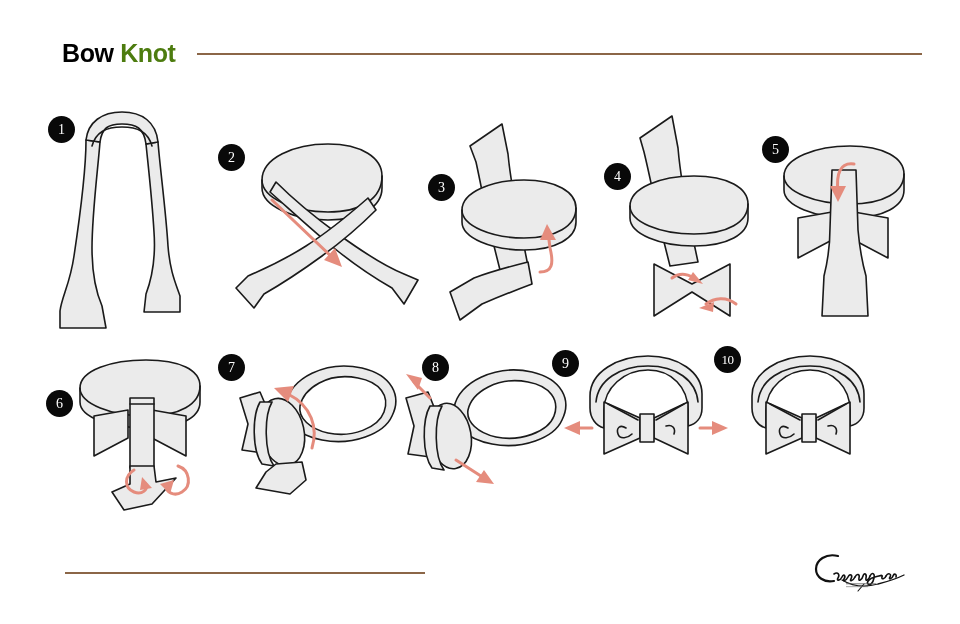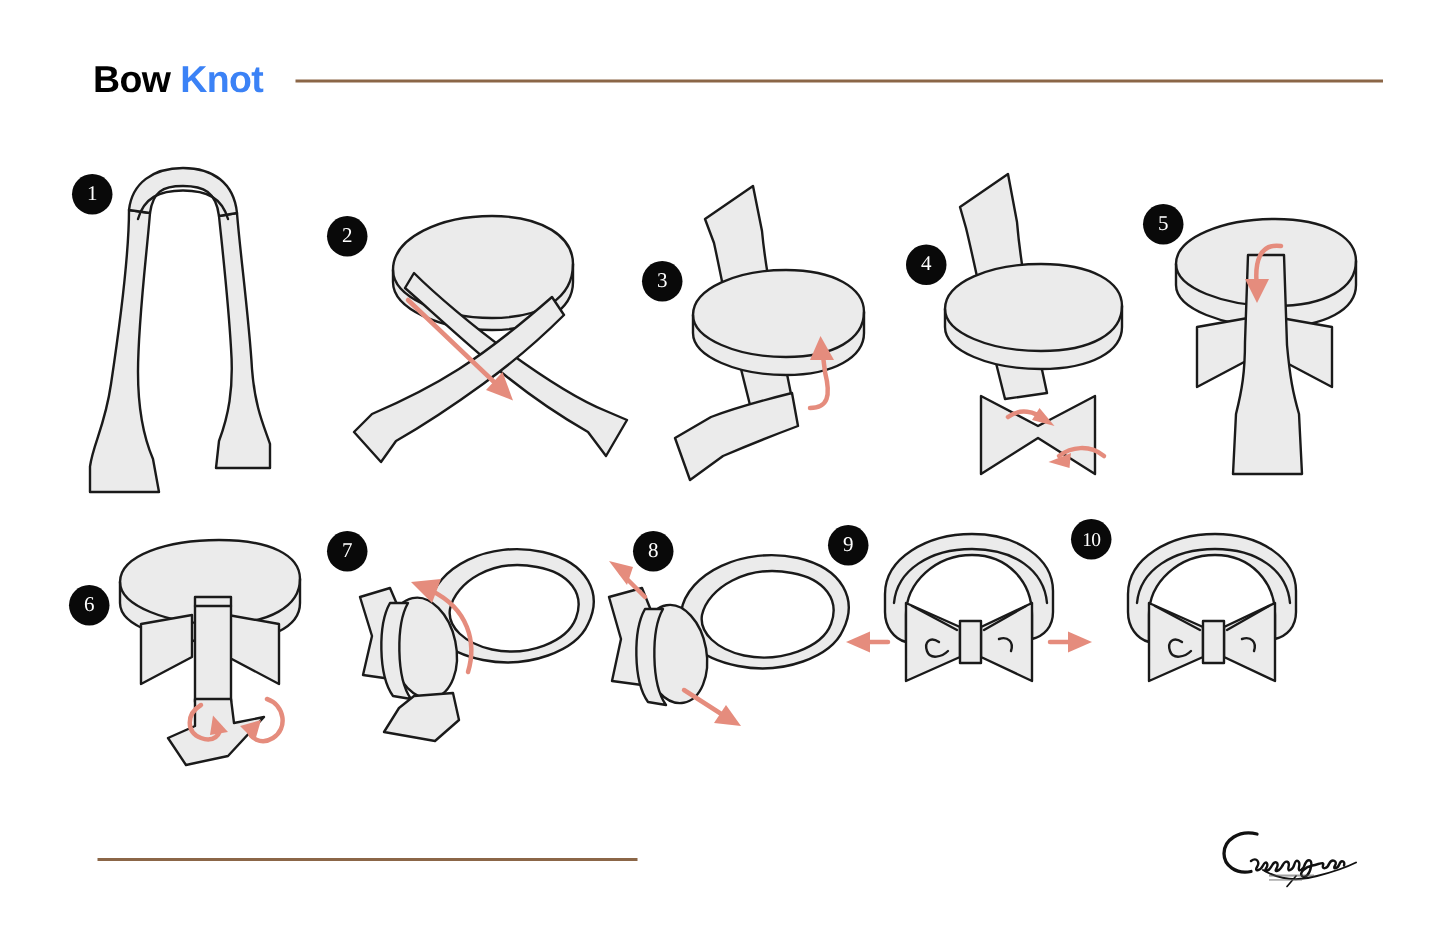--- a/index.html
+++ b/index.html
@@ -26,21 +26,21 @@
     align-items: center;
   }
   .title {
     font-size: 25px;
     font-weight: bold;
     letter-spacing: -0.4px;
     white-space: nowrap;
     line-height: 1;
   }
   .title .word-bow { color: #000000; }
-  .title .word-knot { color: #3b82f6; }
+  .title .word-knot { color: #4d7c0f; }
   .title-rule {
     flex: 1;
     height: 2px;
     background: #8b6647;
     margin-left: 22px;
     margin-top: 2px;
   }
 
   
   .footer-rule {

